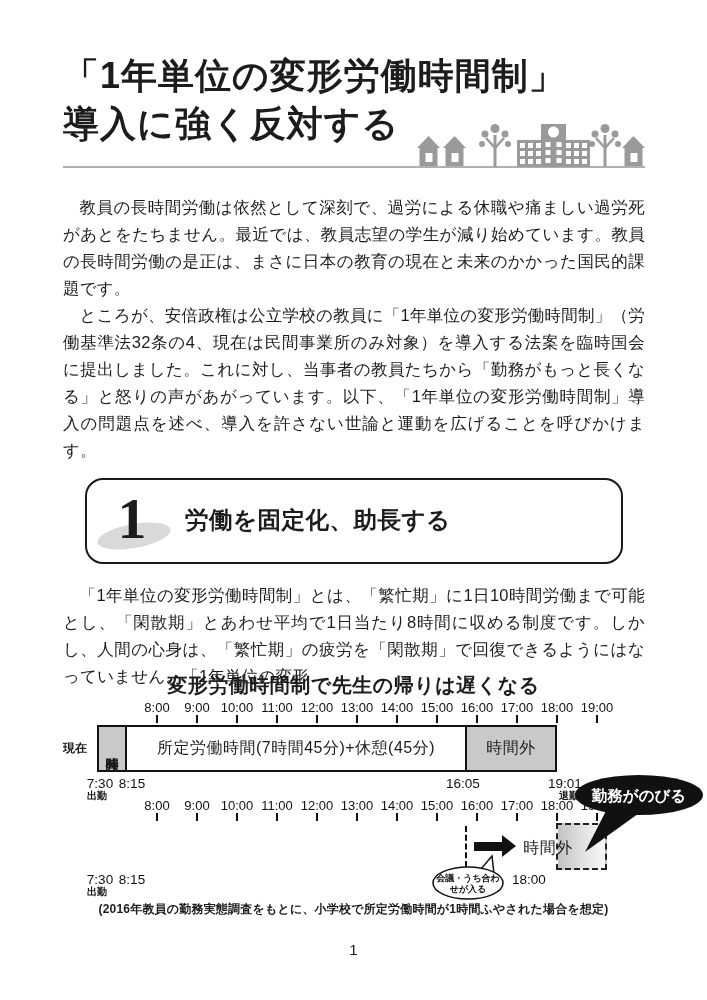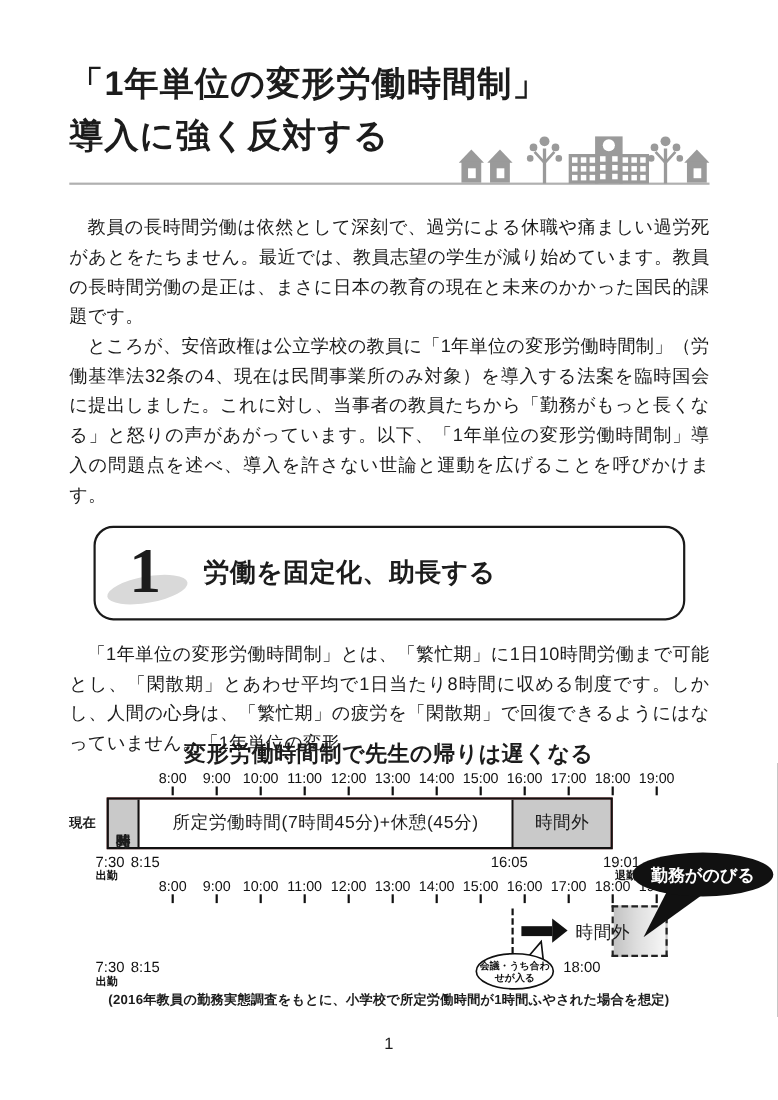--- a/index.html
+++ b/index.html
@@ -3,21 +3,21 @@
 <meta charset="utf-8">
 <style>
   html,body{margin:0;padding:0;background:#888;}
   .page{
     position:relative;width:707px;height:1000px;margin:0 auto;background:#ffffff;
     font-family:"Liberation Sans","DejaVu Sans",sans-serif;color:#1c1c1c;overflow:hidden;
   }
   
   .header{padding:46px 62px 0 63px;}
   .kicker{font-size:21.5px;font-weight:bold;letter-spacing:0.5px;}
-  .title{font-size:31px;font-weight:bold;line-height:48px;letter-spacing:1px;margin-top:6px;}
+  .title{font-size:36px;font-weight:bold;line-height:48px;letter-spacing:1px;margin-top:6px;}
   .rule{position:relative;border-top:2px solid #b0b0b0;margin-top:18px;}
   .skyline{position:absolute;right:0;bottom:1px;width:228px;height:46px;}
   .dateline{margin-top:9px;font-size:17px;}
   .dateline .org{font-weight:bold;font-size:19px;margin-left:20px;}
   
   .bodytext{padding:26px 62px 0 63px;}
   .bodytext p{margin:0;font-size:16.5px;line-height:27px;text-indent:1em;text-align:justify;letter-spacing:0.2px;}
   
   .pointbox{
     margin:14px 22px 18px 22px;border:2.5px solid #1a1a1a;border-radius:18px;
@@ -26,21 +26,21 @@
   .numwrap{position:relative;width:66px;flex:0 0 66px;height:64px;}
   .num-shadow{position:absolute;left:-2px;top:36px;width:74px;height:24px;background:#d9d9d9;border-radius:50%;transform:rotate(-10deg);}
   .num{position:relative;z-index:1;font-family:"Liberation Serif","DejaVu Serif",serif;font-size:58px;font-weight:bold;line-height:62px;text-align:center;}
   .pointhead{font-size:23.5px;font-weight:bold;line-height:33px;letter-spacing:0.5px;}
   
   .figure{position:absolute;left:0;top:670px;width:605px;height:262px;}
   .fig-title{position:absolute;left:0;top:2px;width:707px;text-align:center;font-size:20px;font-weight:bold;letter-spacing:0.5px;}
   .axis{position:absolute;left:0;width:707px;height:24px;margin-left:40px;}
   .ax-label{position:absolute;top:0;width:44px;text-align:center;font-size:13px;color:#111;}
   .ax-tick{position:absolute;top:15px;width:1.5px;height:8px;background:#111;}
-  .bar{position:absolute;left:97px;width:460px;border:2px solid #111;box-sizing:border-box;display:flex;background:#7f1d1d;}
+  .bar{position:absolute;left:97px;width:460px;border:2px solid #111;box-sizing:border-box;display:flex;background:#ef4444;}
   .bar1{top:55px;height:47px;}
   .bar2{top:153px;height:47px;}
   .seg{box-sizing:border-box;border-right:2px solid #111;display:flex;align-items:center;justify-content:center;}
   .seg:last-child{border-right:none;}
   .seg-gray{background:#c9c9c9;}
   .seg-white{background:#ffffff;}
   .b1s1,.b2s1{width:28px;}
   .b1s2{width:340px;}
   .b1s3{width:88px;}
   .b2s2{width:390px;}

